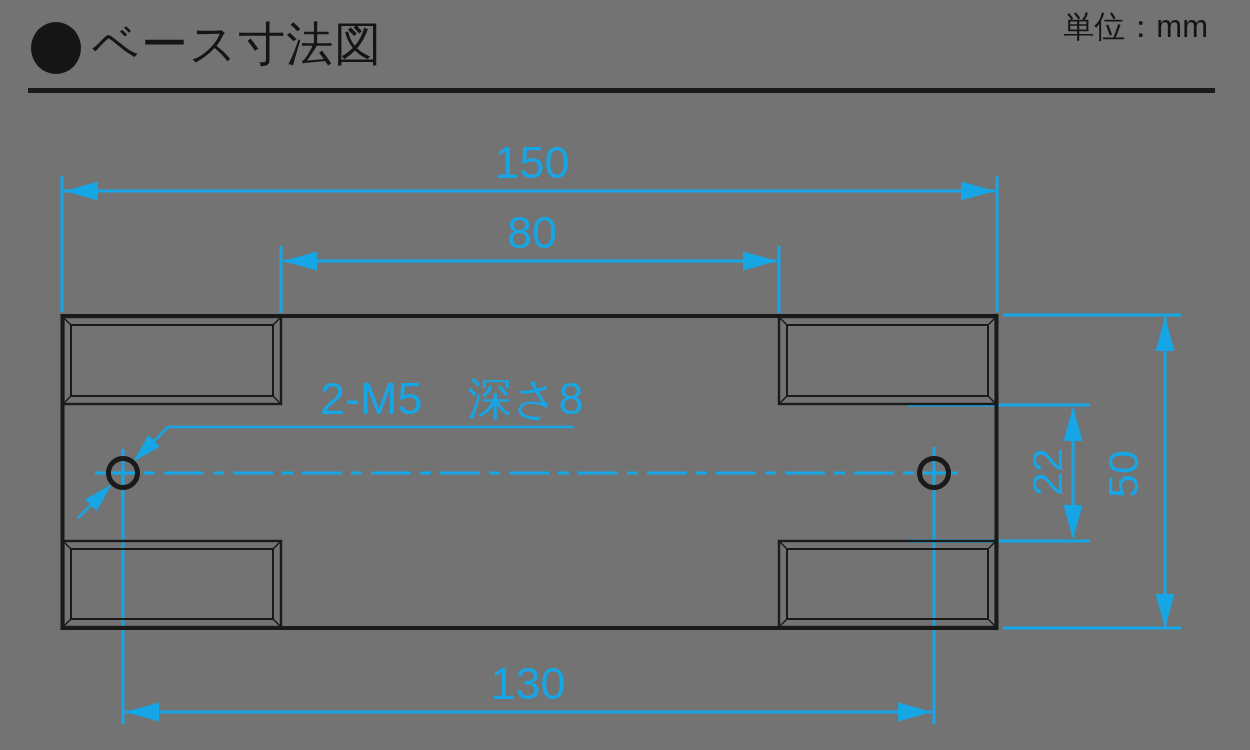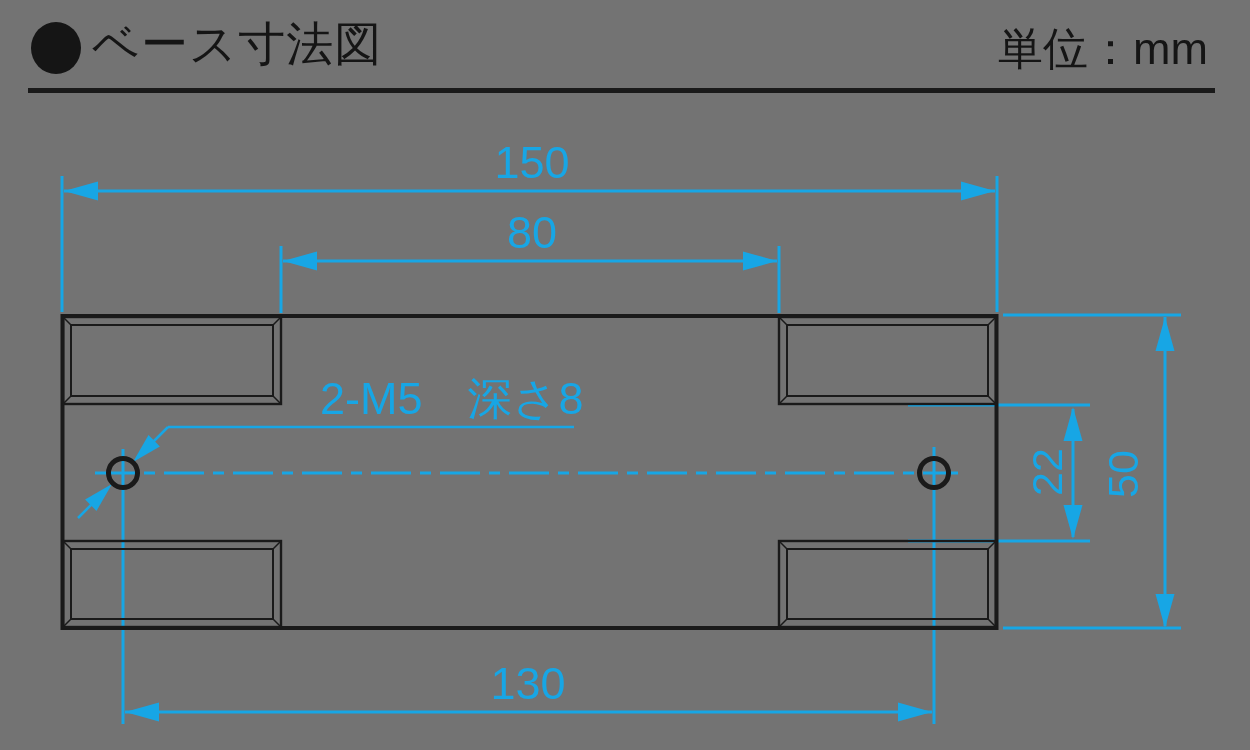--- a/index.html
+++ b/index.html
@@ -2,21 +2,21 @@
 <html><head>
 <meta charset="utf-8">
 <style>
   html,body{margin:0;padding:0;background:#ffffff;width:1250px;height:750px;overflow:hidden;
             font-family:"Liberation Sans",sans-serif;}
   .stage{position:absolute;left:0;top:0;width:1250px;height:750px;background:#737373;}
   
   .bullet{position:absolute;left:31px;top:22px;width:50px;height:52px;background:#151515;border-radius:50%;}
   .page-title{position:absolute;left:92px;top:16px;font-size:47px;line-height:1.2;color:#151515;
               letter-spacing:1px;white-space:nowrap;}
-  .unit-label{position:absolute;right:42px;top:22px;font-size:45px;line-height:1.2;color:#151515;white-space:nowrap;}
+  .unit-label{position:absolute;right:42px;top:8px;font-size:31px;line-height:1.2;color:#151515;white-space:nowrap;}
   .header-rule{position:absolute;left:28px;top:88px;width:1187px;height:5px;background:#1a1a1a;}
   
   svg{position:absolute;left:0;top:0;}
   .obj{stroke:#1a1a1a;fill:none;}
   .cyan{stroke:#17a6e5;fill:none;}
   .cyanfill{fill:#17a6e5;stroke:none;}
   text.dim{fill:#17a6e5;font-family:"Liberation Sans",sans-serif;}
 </style>
 </head>
 <body>

